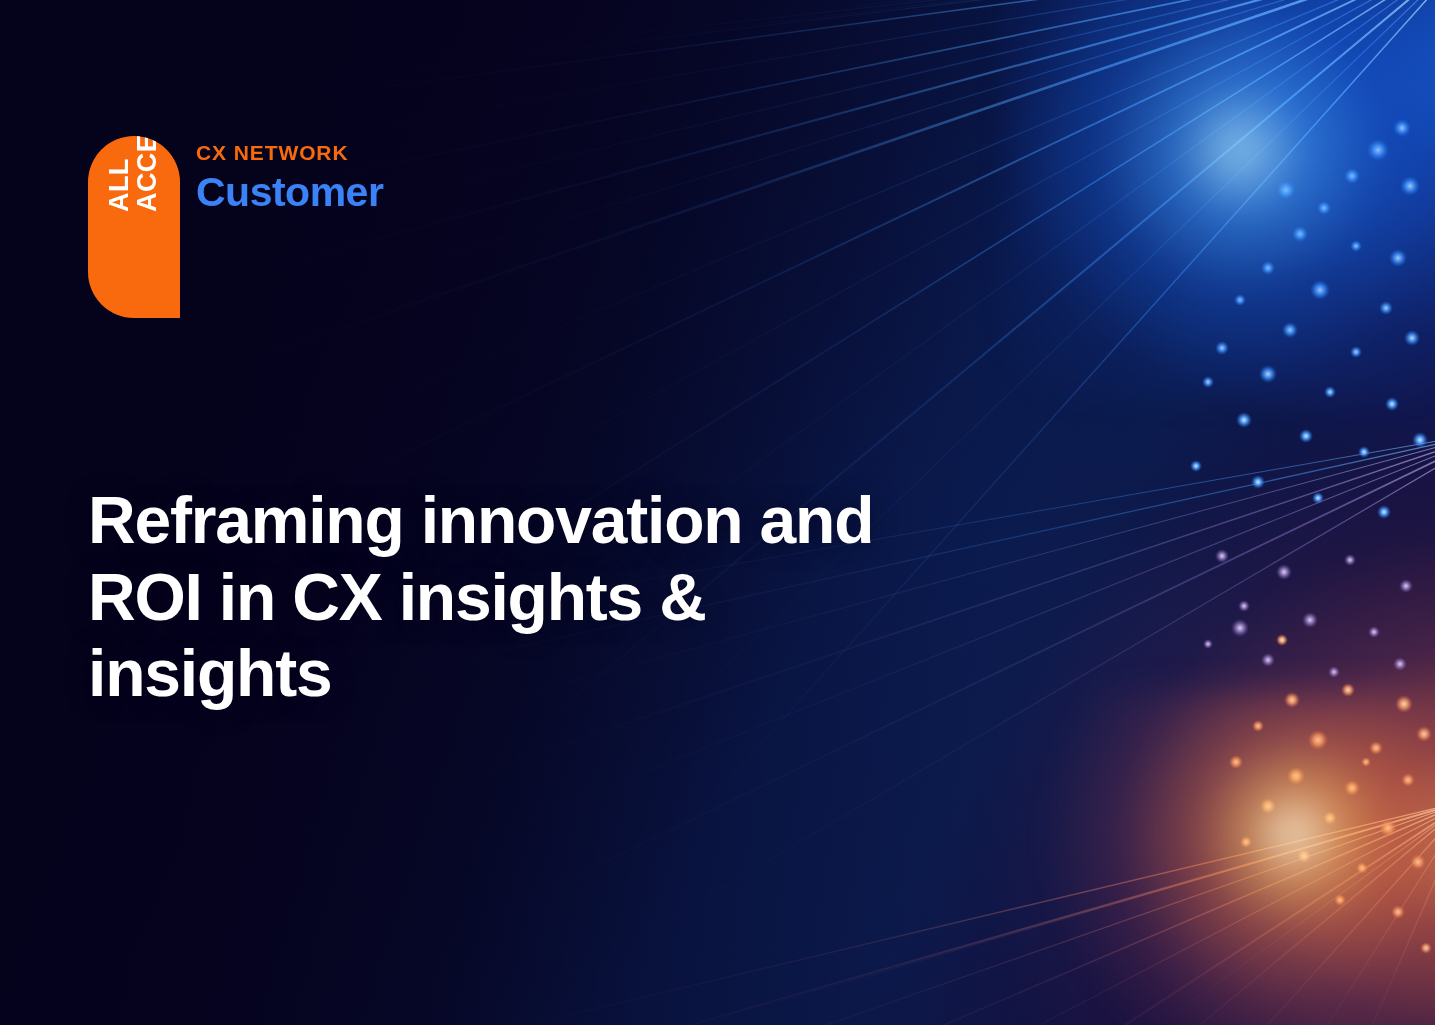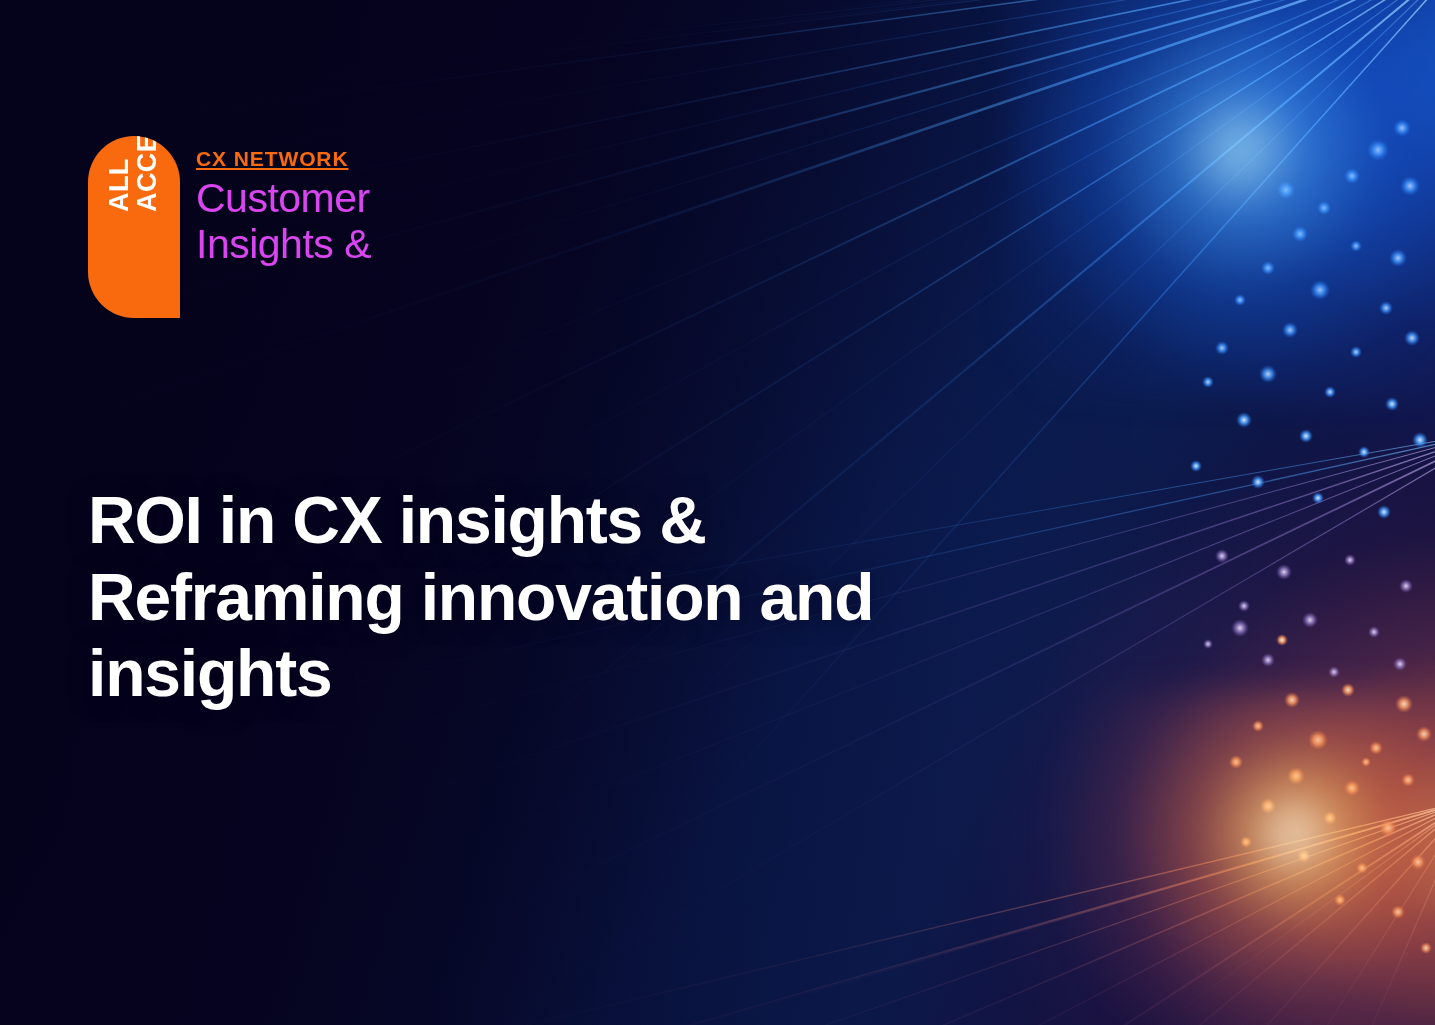--- a/index.html
+++ b/index.html
@@ -144,27 +144,26 @@
     white-space: nowrap;
   }
 
   .logo-words { padding-top: 2px; }
   .brand-eyebrow {
     color: #f96a0f;
     font-size: 21px;
     font-weight: 700;
     letter-spacing: 0.9px;
     line-height: 1;
-    margin: 10px 0 7px 0;
-    text-decoration: underline;
+    margin: 4px 0 7px 0;
   }
   .brand-title {
-    color: #d946ef;
+    color: #3b82f6;
     font-size: 41px;
-    font-weight: 400;
+    font-weight: 700;
     line-height: 1.12;
     letter-spacing: -0.5px;
     margin: 0;
   }
   .brand-title span { display: block; }
 
   
   .headline {
     position: absolute;
     left: 88px;
@@ -366,24 +365,23 @@
       <div class="access-badge-inner">
         <div class="access-line">ALL</div>
         <div class="access-line">ACCESS</div>
       </div>
     </div>
 
     <div class="logo-words">
       <div class="brand-eyebrow">CX NETWORK</div>
       <div class="brand-title">
         <span>Customer</span>
-        <span>Insights &amp;</span>
       </div>
     </div>
   </div>
 
   <h1 class="headline">
+    <span>Reframing innovation and</span>
     <span>ROI in CX insights &amp;</span>
-    <span>Reframing innovation and</span>
     <span>insights</span>
   </h1>
 
 </div>
 
 </body></html>

